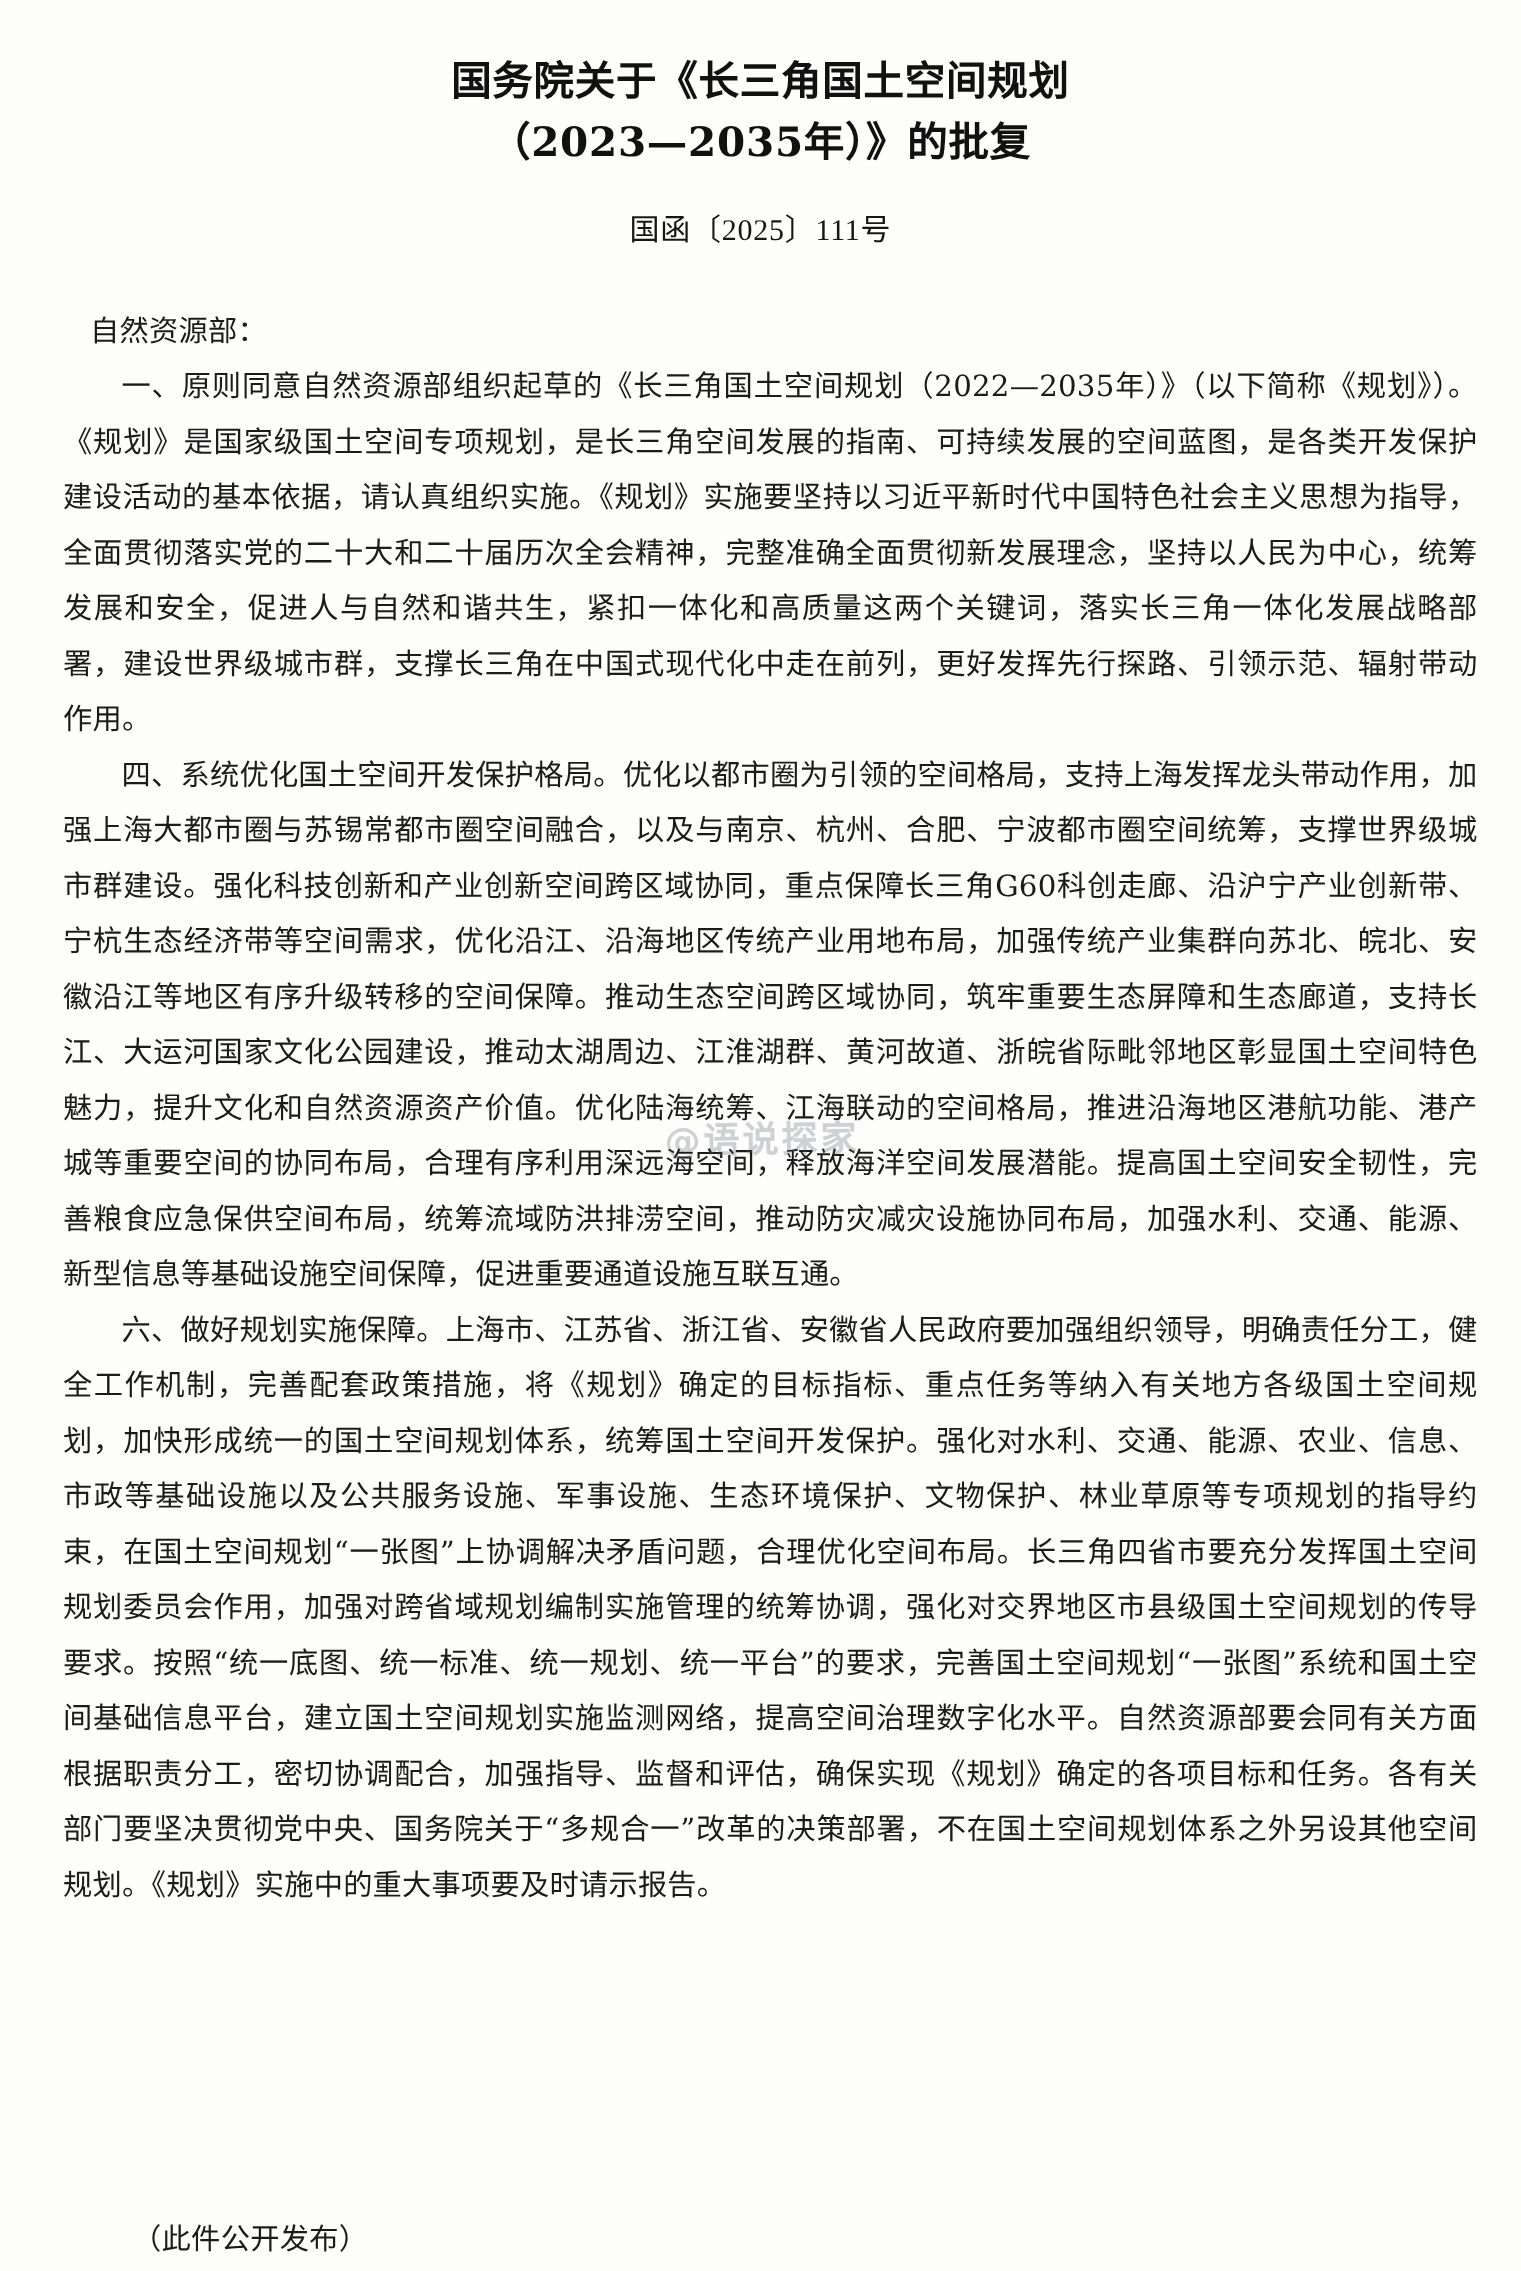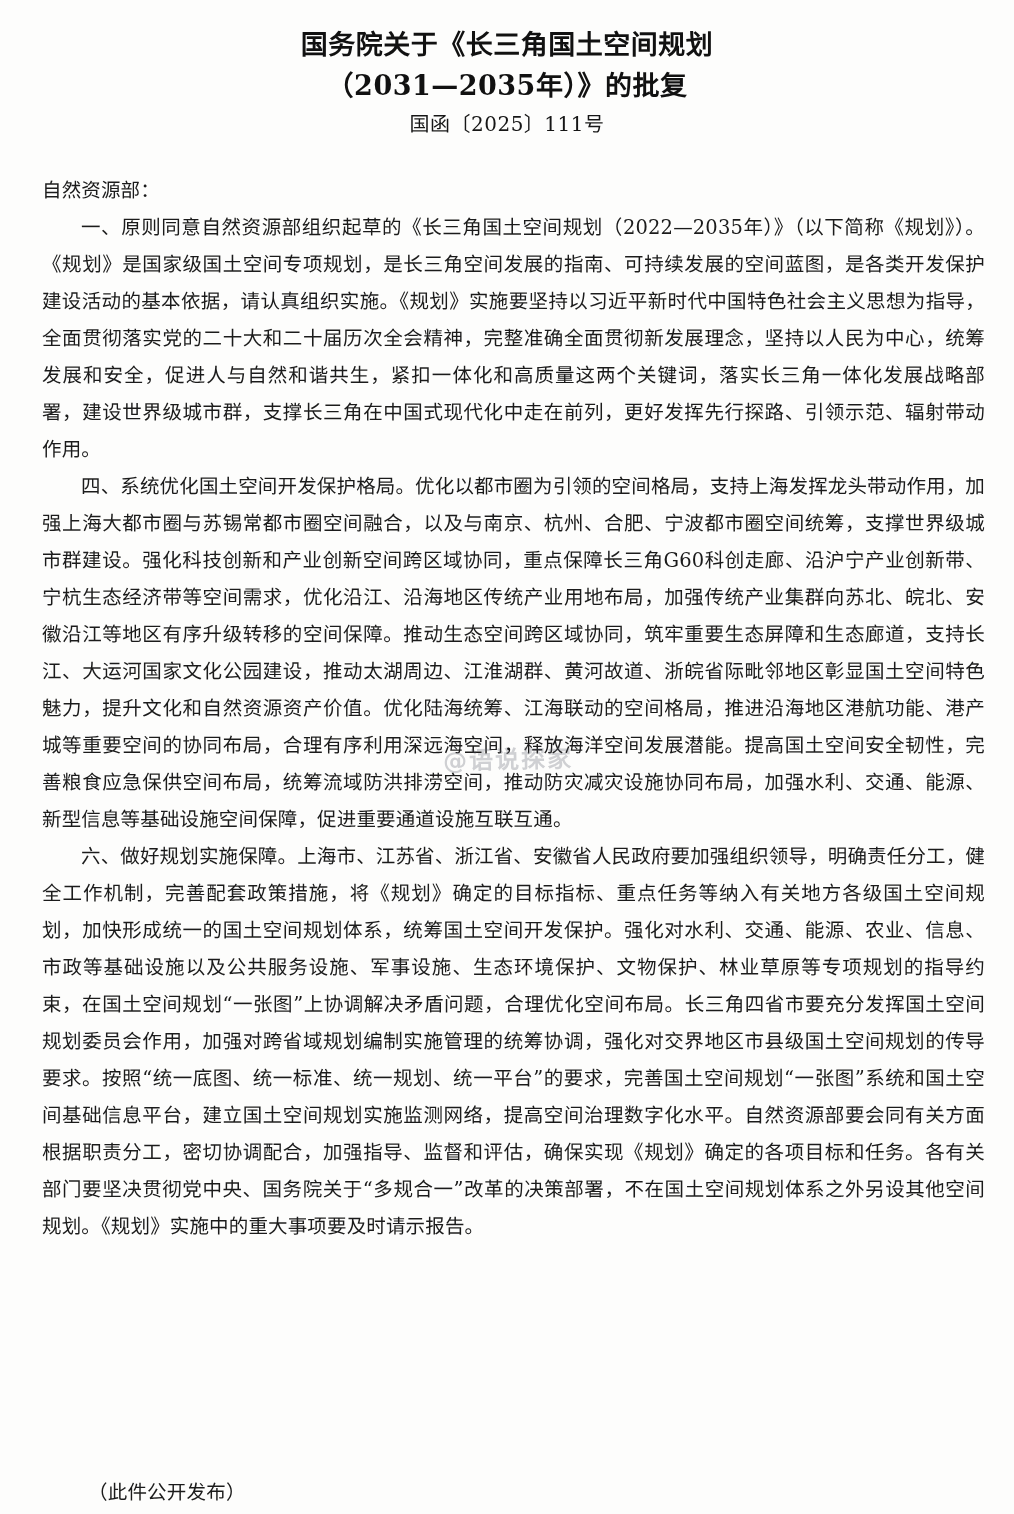--- a/index.html
+++ b/index.html
@@ -28,42 +28,43 @@
   .doc {
     position: relative;
     width: 1014px;
     height: 1514px;
     box-sizing: border-box;
     padding: 0;
   }
 
   
   .title-block {
-    padding-top: 24px;
+    padding-top: 34px;
     text-align: center;
   }
   .doc-title {
     font-size: 27px;
     font-weight: 700;
     line-height: 41px;
     letter-spacing: 0.5px;
     color: #111;
     margin: 0 auto;
     width: 700px;
   }
   .doc-title .tline {
     display: block;
     white-space: nowrap;
   }
   .doc-number {
-    margin-top: 4px;
+    margin-top: 24px;
     font-size: 20px;
     line-height: 28px;
     letter-spacing: 0.5px;
     color: #161616;
+    font-family: Liberation Serif, serif;
   }
 
   
   .body-area {
     margin: 0;
     padding: 34px 29px 0 42px;
   }
   .addressee {
     font-size: 19.5px;
     line-height: 37px;
@@ -74,21 +75,21 @@
   p.para {
     font-size: 19.5px;
     line-height: 37px;
     letter-spacing: 0.15px;
     margin: 0;
     text-align: justify;
     text-justify: inter-ideograph;
     text-indent: 2em;
     word-break: break-all;
   }
-  p.para.noindent { text-indent: 0; }
+  p.para.noindent { text-indent: 0; margin-left: 18px; }
 
   
   .footer-note {
     position: absolute;
     left: 88px;
     bottom: 6px;
     font-size: 19.5px;
     line-height: 30px;
     letter-spacing: 0.2px;
   }
@@ -113,21 +114,21 @@
 </head>
 <body>
 
 <div class="paper"></div>
 
 <div class="doc">
 
   <div class="title-block">
     <h1 class="doc-title">
       <span class="tline">国务院关于《长三角国土空间规划</span>
-      <span class="tline">（2031—2035年）》的批复</span>
+      <span class="tline">（2023—2035年）》的批复</span>
     </h1>
     <div class="doc-number">国函〔2025〕111号</div>
   </div>
 
   <div class="body-area">
     <p class="para noindent addressee">自然资源部：</p>
 
     <p class="para">一、原则同意自然资源部组织起草的《长三角国土空间规划（2022—2035年）》（以下简称《规划》）。《规划》是国家级国土空间专项规划，是长三角空间发展的指南、可持续发展的空间蓝图，是各类开发保护建设活动的基本依据，请认真组织实施。《规划》实施要坚持以习近平新时代中国特色社会主义思想为指导，全面贯彻落实党的二十大和二十届历次全会精神，完整准确全面贯彻新发展理念，坚持以人民为中心，统筹发展和安全，促进人与自然和谐共生，紧扣一体化和高质量这两个关键词，落实长三角一体化发展战略部署，建设世界级城市群，支撑长三角在中国式现代化中走在前列，更好发挥先行探路、引领示范、辐射带动作用。</p>
     <p class="para">四、系统优化国土空间开发保护格局。优化以都市圈为引领的空间格局，支持上海发挥龙头带动作用，加强上海大都市圈与苏锡常都市圈空间融合，以及与南京、杭州、合肥、宁波都市圈空间统筹，支撑世界级城市群建设。强化科技创新和产业创新空间跨区域协同，重点保障长三角G60科创走廊、沿沪宁产业创新带、宁杭生态经济带等空间需求，优化沿江、沿海地区传统产业用地布局，加强传统产业集群向苏北、皖北、安徽沿江等地区有序升级转移的空间保障。推动生态空间跨区域协同，筑牢重要生态屏障和生态廊道，支持长江、大运河国家文化公园建设，推动太湖周边、江淮湖群、黄河故道、浙皖省际毗邻地区彰显国土空间特色魅力，提升文化和自然资源资产价值。优化陆海统筹、江海联动的空间格局，推进沿海地区港航功能、港产城等重要空间的协同布局，合理有序利用深远海空间，释放海洋空间发展潜能。提高国土空间安全韧性，完善粮食应急保供空间布局，统筹流域防洪排涝空间，推动防灾减灾设施协同布局，加强水利、交通、能源、新型信息等基础设施空间保障，促进重要通道设施互联互通。</p>
     <p class="para">六、做好规划实施保障。上海市、江苏省、浙江省、安徽省人民政府要加强组织领导，明确责任分工，健全工作机制，完善配套政策措施，将《规划》确定的目标指标、重点任务等纳入有关地方各级国土空间规划，加快形成统一的国土空间规划体系，统筹国土空间开发保护。强化对水利、交通、能源、农业、信息、市政等基础设施以及公共服务设施、军事设施、生态环境保护、文物保护、林业草原等专项规划的指导约束，在国土空间规划“一张图”上协调解决矛盾问题，合理优化空间布局。长三角四省市要充分发挥国土空间规划委员会作用，加强对跨省域规划编制实施管理的统筹协调，强化对交界地区市县级国土空间规划的传导要求。按照“统一底图、统一标准、统一规划、统一平台”的要求，完善国土空间规划“一张图”系统和国土空间基础信息平台，建立国土空间规划实施监测网络，提高空间治理数字化水平。自然资源部要会同有关方面根据职责分工，密切协调配合，加强指导、监督和评估，确保实现《规划》确定的各项目标和任务。各有关部门要坚决贯彻党中央、国务院关于“多规合一”改革的决策部署，不在国土空间规划体系之外另设其他空间规划。《规划》实施中的重大事项要及时请示报告。</p>

